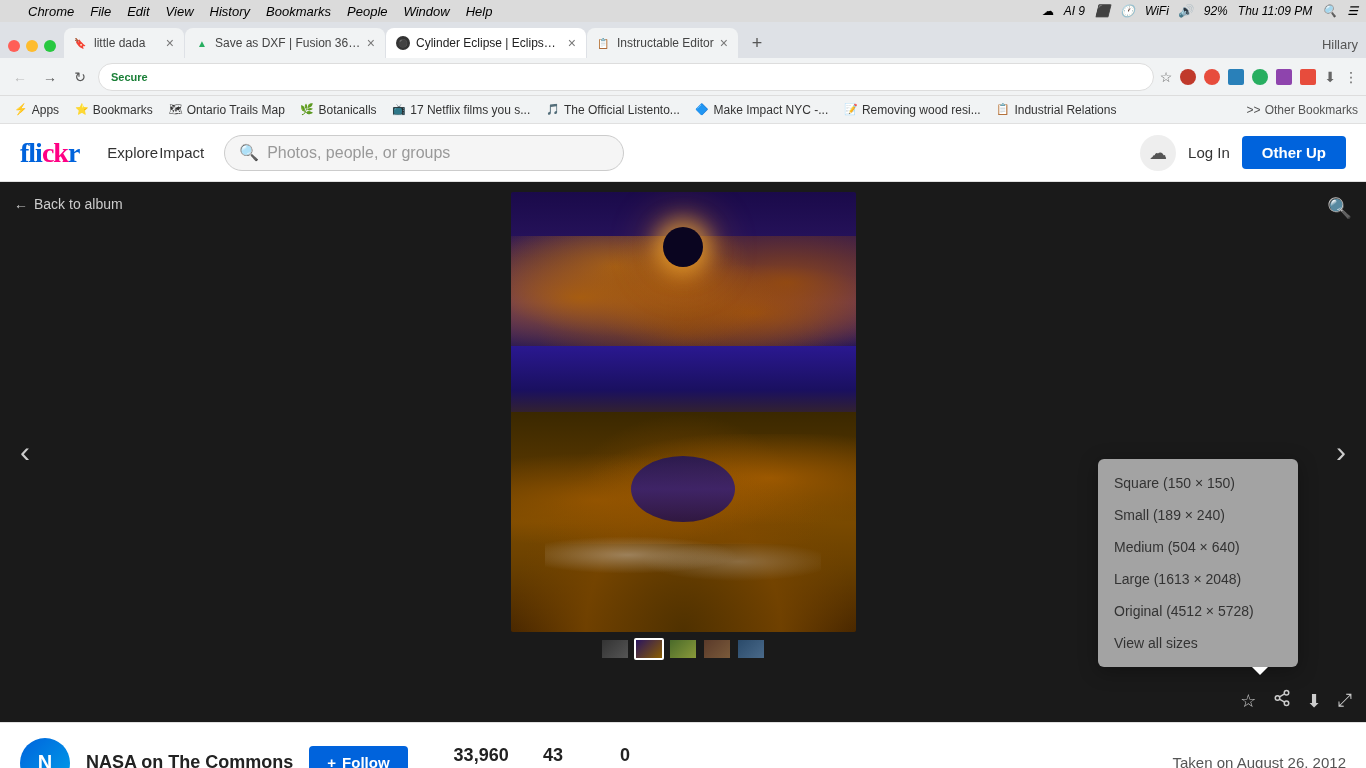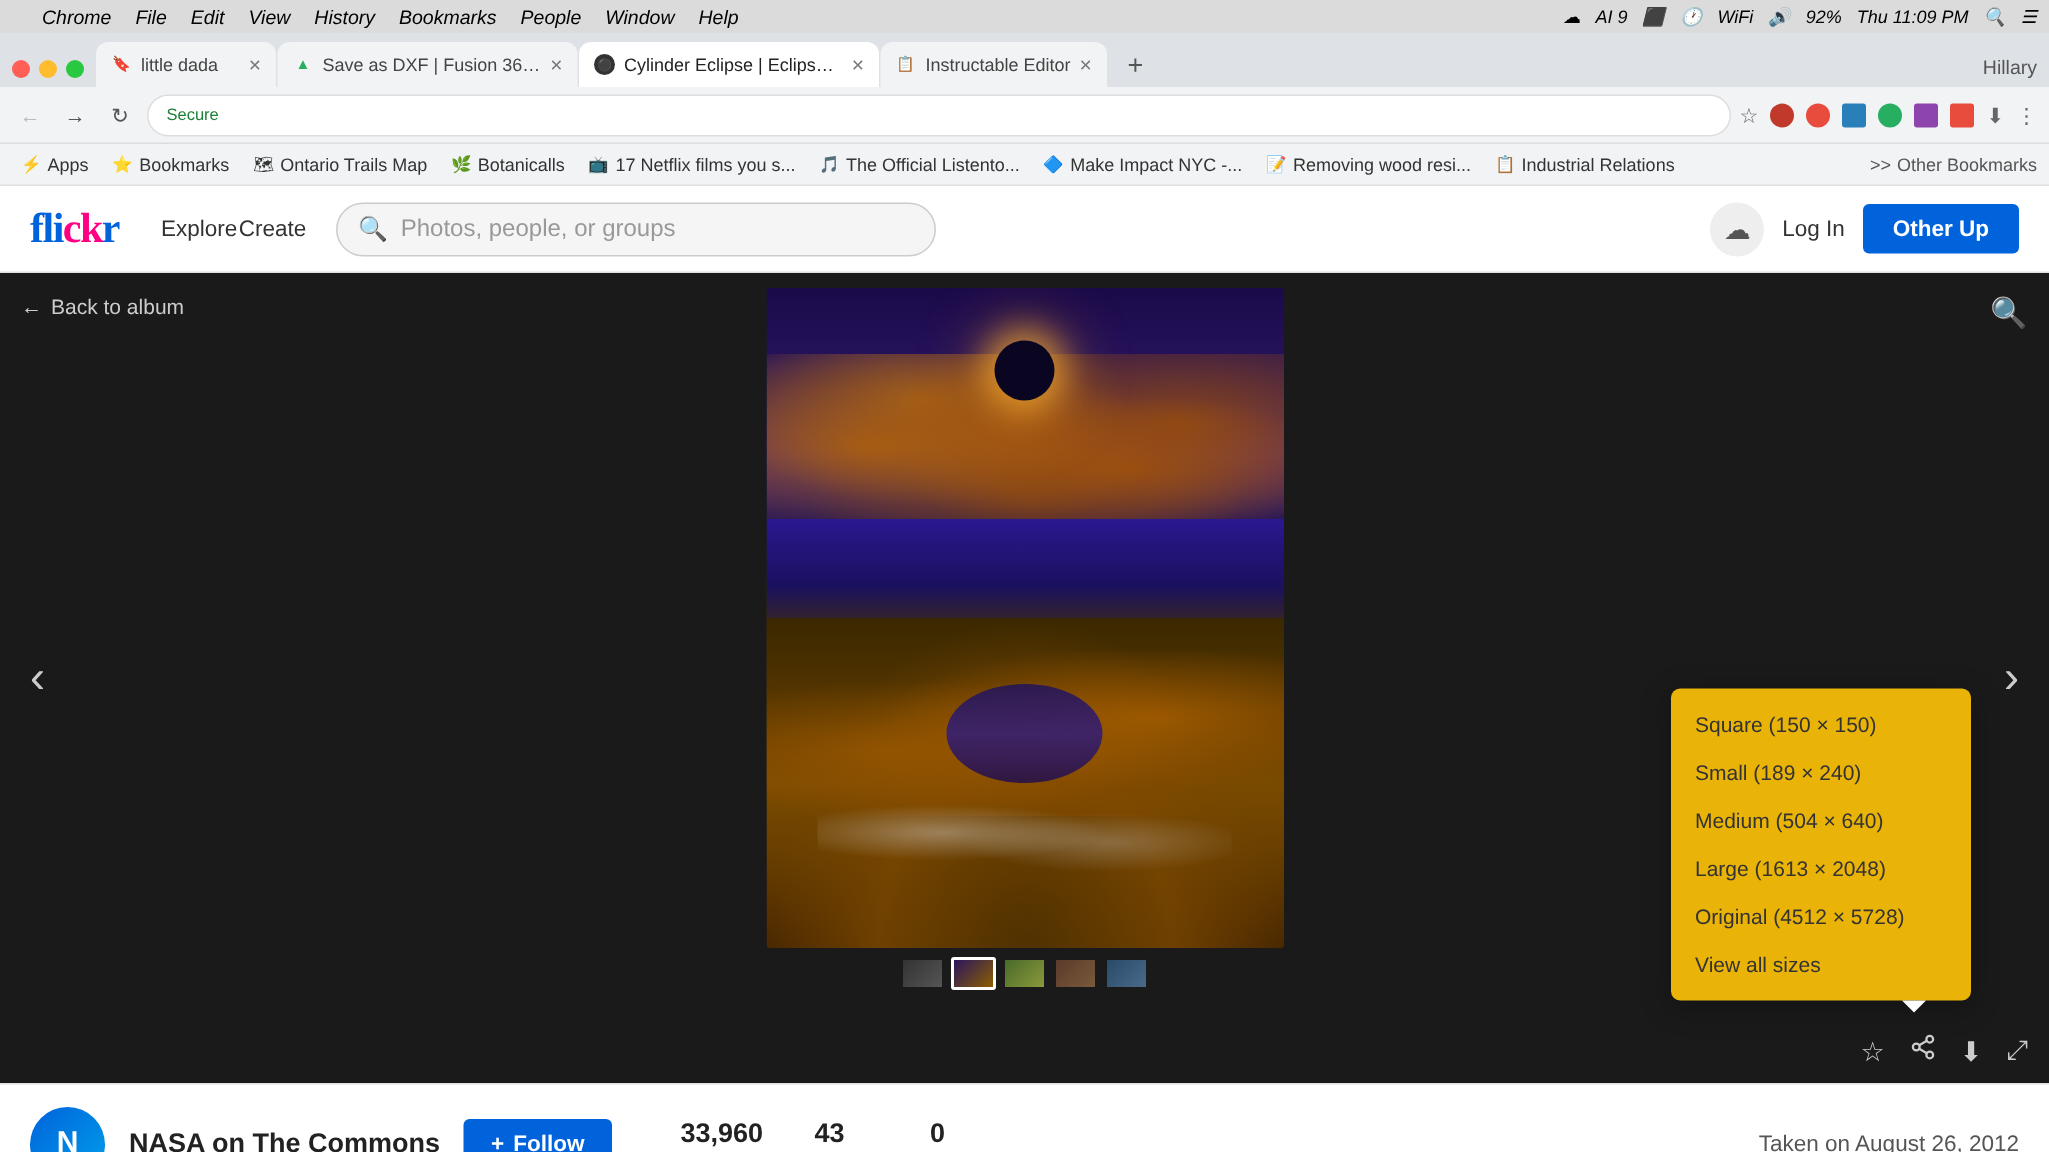--- a/index.html
+++ b/index.html
@@ -141,21 +141,21 @@
       border-radius: 20px;
       height: 28px;
       display: flex;
       align-items: center;
       padding: 0 12px;
       font-size: 13px;
       color: #333;
       gap: 6px;
       border: 1px solid #ddd;
     }
-    .url-bar .secure { color: #1a7f37; font-size: 11px; font-weight: 400; }
+    .url-bar .secure { color: #1a7f37; font-size: 11px; font-weight: 700; }
     .url-bar .url-text { color: #333; }
     .address-right {
       display: flex;
       align-items: center;
       gap: 8px;
       color: #666;
       font-size: 14px;
     }
 
     
@@ -445,22 +445,22 @@
     .toolbar-icon {
       color: #ccc;
       font-size: 18px;
       cursor: pointer;
     }
 
     
     .size-dropdown {
       position: absolute;
       bottom: 55px;
-      right: 52px;
-      background: #eab308;
+      right: 68px;
+      background: #a3a3a3;
       border-radius: 6px;
       box-shadow: 0 4px 20px rgba(0,0,0,0.3);
       padding: 8px 0;
       min-width: 200px;
       z-index: 100;
     }
     .size-option {
       padding: 8px 16px;
       font-size: 14px;
       color: #333;
@@ -652,21 +652,21 @@
     <span>Other Bookmarks</span>
   </div>
 </div>
 
 <div class="flickr-header">
   <div class="flickr-logo">
     fli<span>ck</span>r
   </div>
   <nav class="flickr-nav">
     <a>Explore</a>
-    <a>Create</a>
+    <a>Impact</a>
   </nav>
   <div class="flickr-search">
     <span>🔍</span>
     <input type="text" placeholder="Photos, people, or groups" style="">
   </div>
   <div class="flickr-header-right">
     <div class="upload-btn">☁</div>
     <span class="login-btn">Log In</span>
     <button class="signup-btn">Other Up</button>
   </div>

